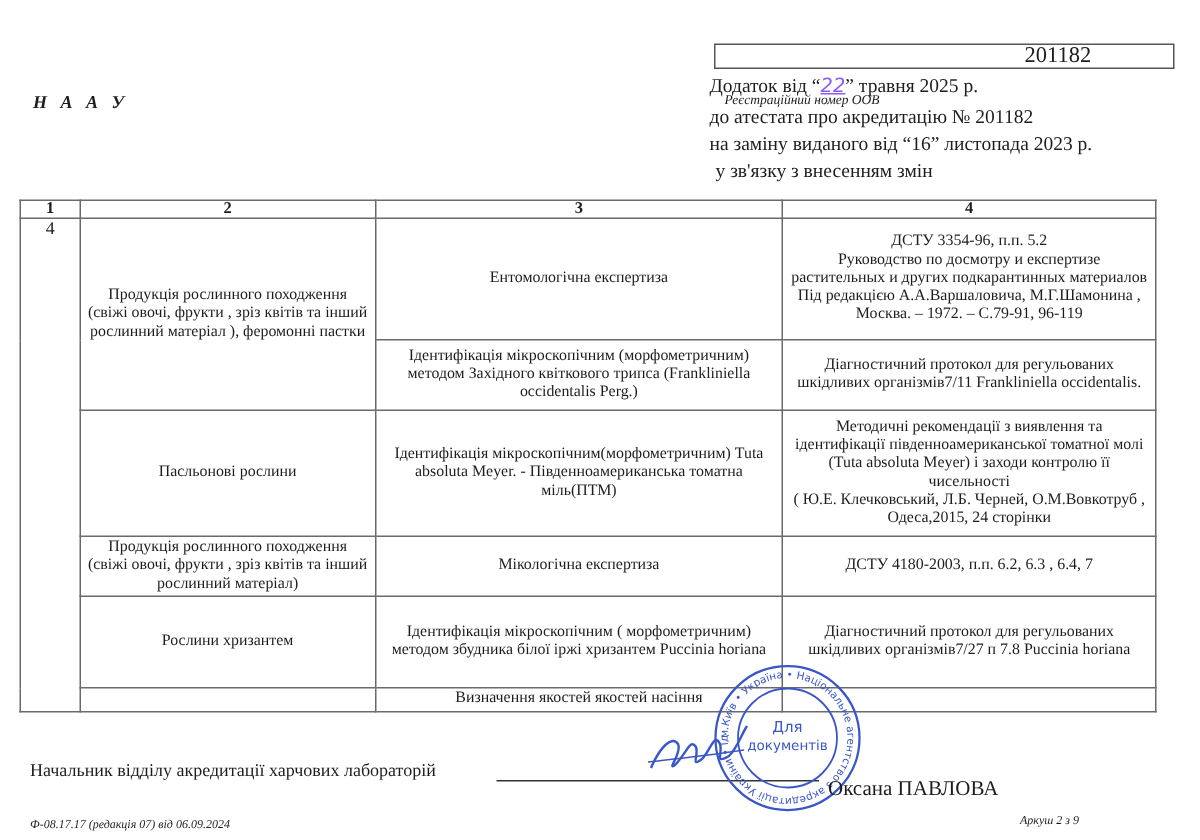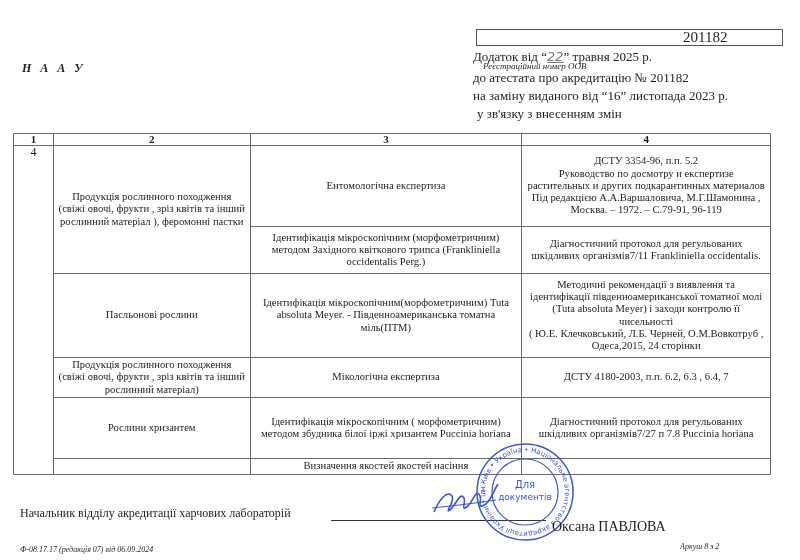--- a/index.html
+++ b/index.html
@@ -7,21 +7,21 @@
       width:800px; height:560px; background:#ffffff; position:relative; overflow:hidden;
       font-family:"Liberation Serif", serif; color:#1d1d1d;
     }
     .abs { position:absolute; }
     #org { left:22px; top:38px; font-size:12px; font-weight:bold; font-style:italic; letter-spacing:3px;margin-top:23px; }
     #reg-box { left:476px; top:29px; width:305px; height:15px; border:1px solid #555; display:flex; font-size:11px; }
     #reg-box .lbl { width:193px; border-right:1px solid #ec4899; font-style:italic; font-size:9px; padding-left:6px; line-height:15px;margin-top:29px; }
     #reg-box .val { padding-left:6px; line-height:15px; font-size:15px; }
     .hdr-line { left:473px; font-size:13px; white-space:nowrap; }
     #l1 { top:49px; } #l2 { top:70px; } #l3 { top:88px; } #l4 { top:106px; left:477px; }
-    .handday { font-family:"DejaVu Sans", sans-serif; color:#737373; font-style:italic; font-size:13px; text-decoration:underline; }
+    .handday { font-family:"DejaVu Sans", sans-serif; color:#8b5cf6; font-style:italic; font-size:13px; text-decoration:underline; }
     table#acc {
       position:absolute; left:13px; top:133px; width:758px; border-collapse:collapse;
       font-size:10.6px; line-height:12.2px;
     }
     table#acc td { border:1px solid #6a6a6a; text-align:center; vertical-align:middle; padding:0 4px; }
     table#acc tr.head td { font-weight:bold; height:11px; line-height:11px; font-size:11px; }
     col.c1 { width:40px; } col.c2 { width:197px; } col.c3 { width:272px; } col.c4 { width:249px; }
     td.num { vertical-align:top !important; font-size:12px; }
     #sig-label { left:20px; top:506px; font-size:12px; }
     #sig-line { left:331px; top:520px; width:215px; border-bottom:1px solid #333; }
@@ -117,13 +117,13 @@
   <circle cx="50" cy="50" r="33" fill="none" stroke="#3a57c8" stroke-width="1.2"></circle>
   <text font-family="DejaVu Sans, sans-serif" font-size="7" fill="#3a57c8">
     <textPath href="#ringpath">м.Київ • Україна • Національне агентство з акредитації України • Ідентифікаційний код 26196</textPath>
   </text>
   <text x="50" y="46" text-anchor="middle" font-family="DejaVu Sans, sans-serif" font-size="10" fill="#3a57c8">Для</text>
   <text x="50" y="58" text-anchor="middle" font-family="DejaVu Sans, sans-serif" font-size="9" fill="#3a57c8">документів</text>
 </svg>
 
 <div id="sig-name" class="abs">Оксана ПАВЛОВА</div>
 <div id="form-code" class="abs">Ф-08.17.17 (редакція 07) від 06.09.2024</div>
-<div id="sheets" class="abs">Аркуш  8  з 2</div>
+<div id="sheets" class="abs">Аркуш  2  з 9</div>
 
 </body></html>

